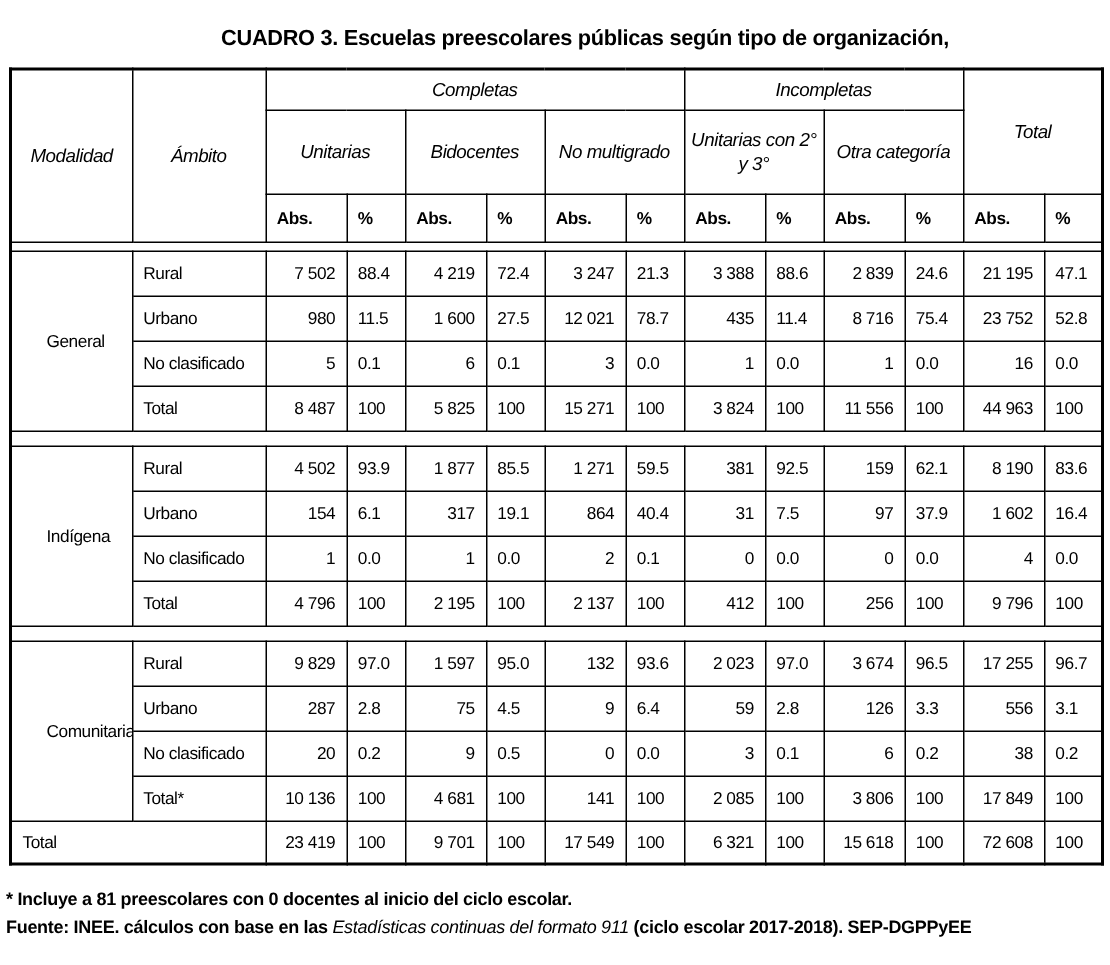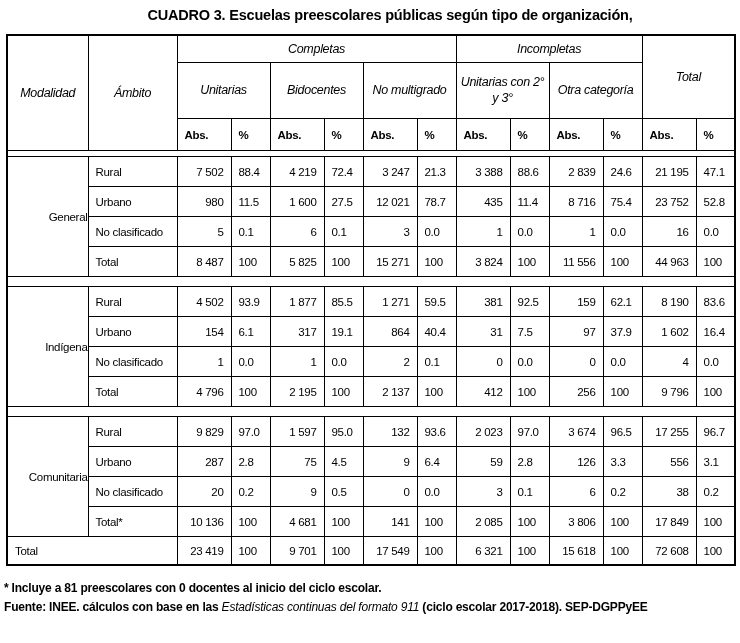--- a/index.html
+++ b/index.html
@@ -7,21 +7,21 @@
   body {
     width: 740px; height: 643px;
     background: #ffffff;
     color: #000000;
     font-family: "Liberation Sans", sans-serif;
     letter-spacing: -0.3px;
     overflow: hidden;
   }
   .title {
     text-align: center;
-    padding-top: 5px;
+    padding-top: 16px;
     font-weight: bold;
     font-size: 14.5px;
     line-height: 1.5;
     letter-spacing: -0.2px;
     margin-left: 40px;
   }
   table.cuadro {
     border-collapse: collapse;
     table-layout: fixed;
     width: 728px;
@@ -50,21 +50,21 @@
     text-align: left;
     padding-left: 7px;
   }
   tr.h1 { height: 28px; }
   tr.h2 { height: 56px; }
   tr.h3 { height: 32px; }
   tbody tr.datarow { height: 30px; }
   tr.spacer { height: 10px; }
   tr.spacer.sm { height: 6px; }
   tr.spacer td { border-left: none; border-right: none; padding: 0; }
-  td.modalidad { text-align: right; padding-left: 7px; }
+  td.modalidad { text-align: left; padding-left: 23px; }
   td.rowlabel { text-align: left; padding-left: 7px; }
   td.abs { text-align: right; padding-right: 7px; }
   td.pct { text-align: left; padding-left: 7px; }
   tr.grand { height: 28px; }
   .footnotes {
     margin: 13px 6px 0 4px;
     font-weight: bold;
     font-size: 12px;
     line-height: 1.6;
     letter-spacing: -0.2px;

